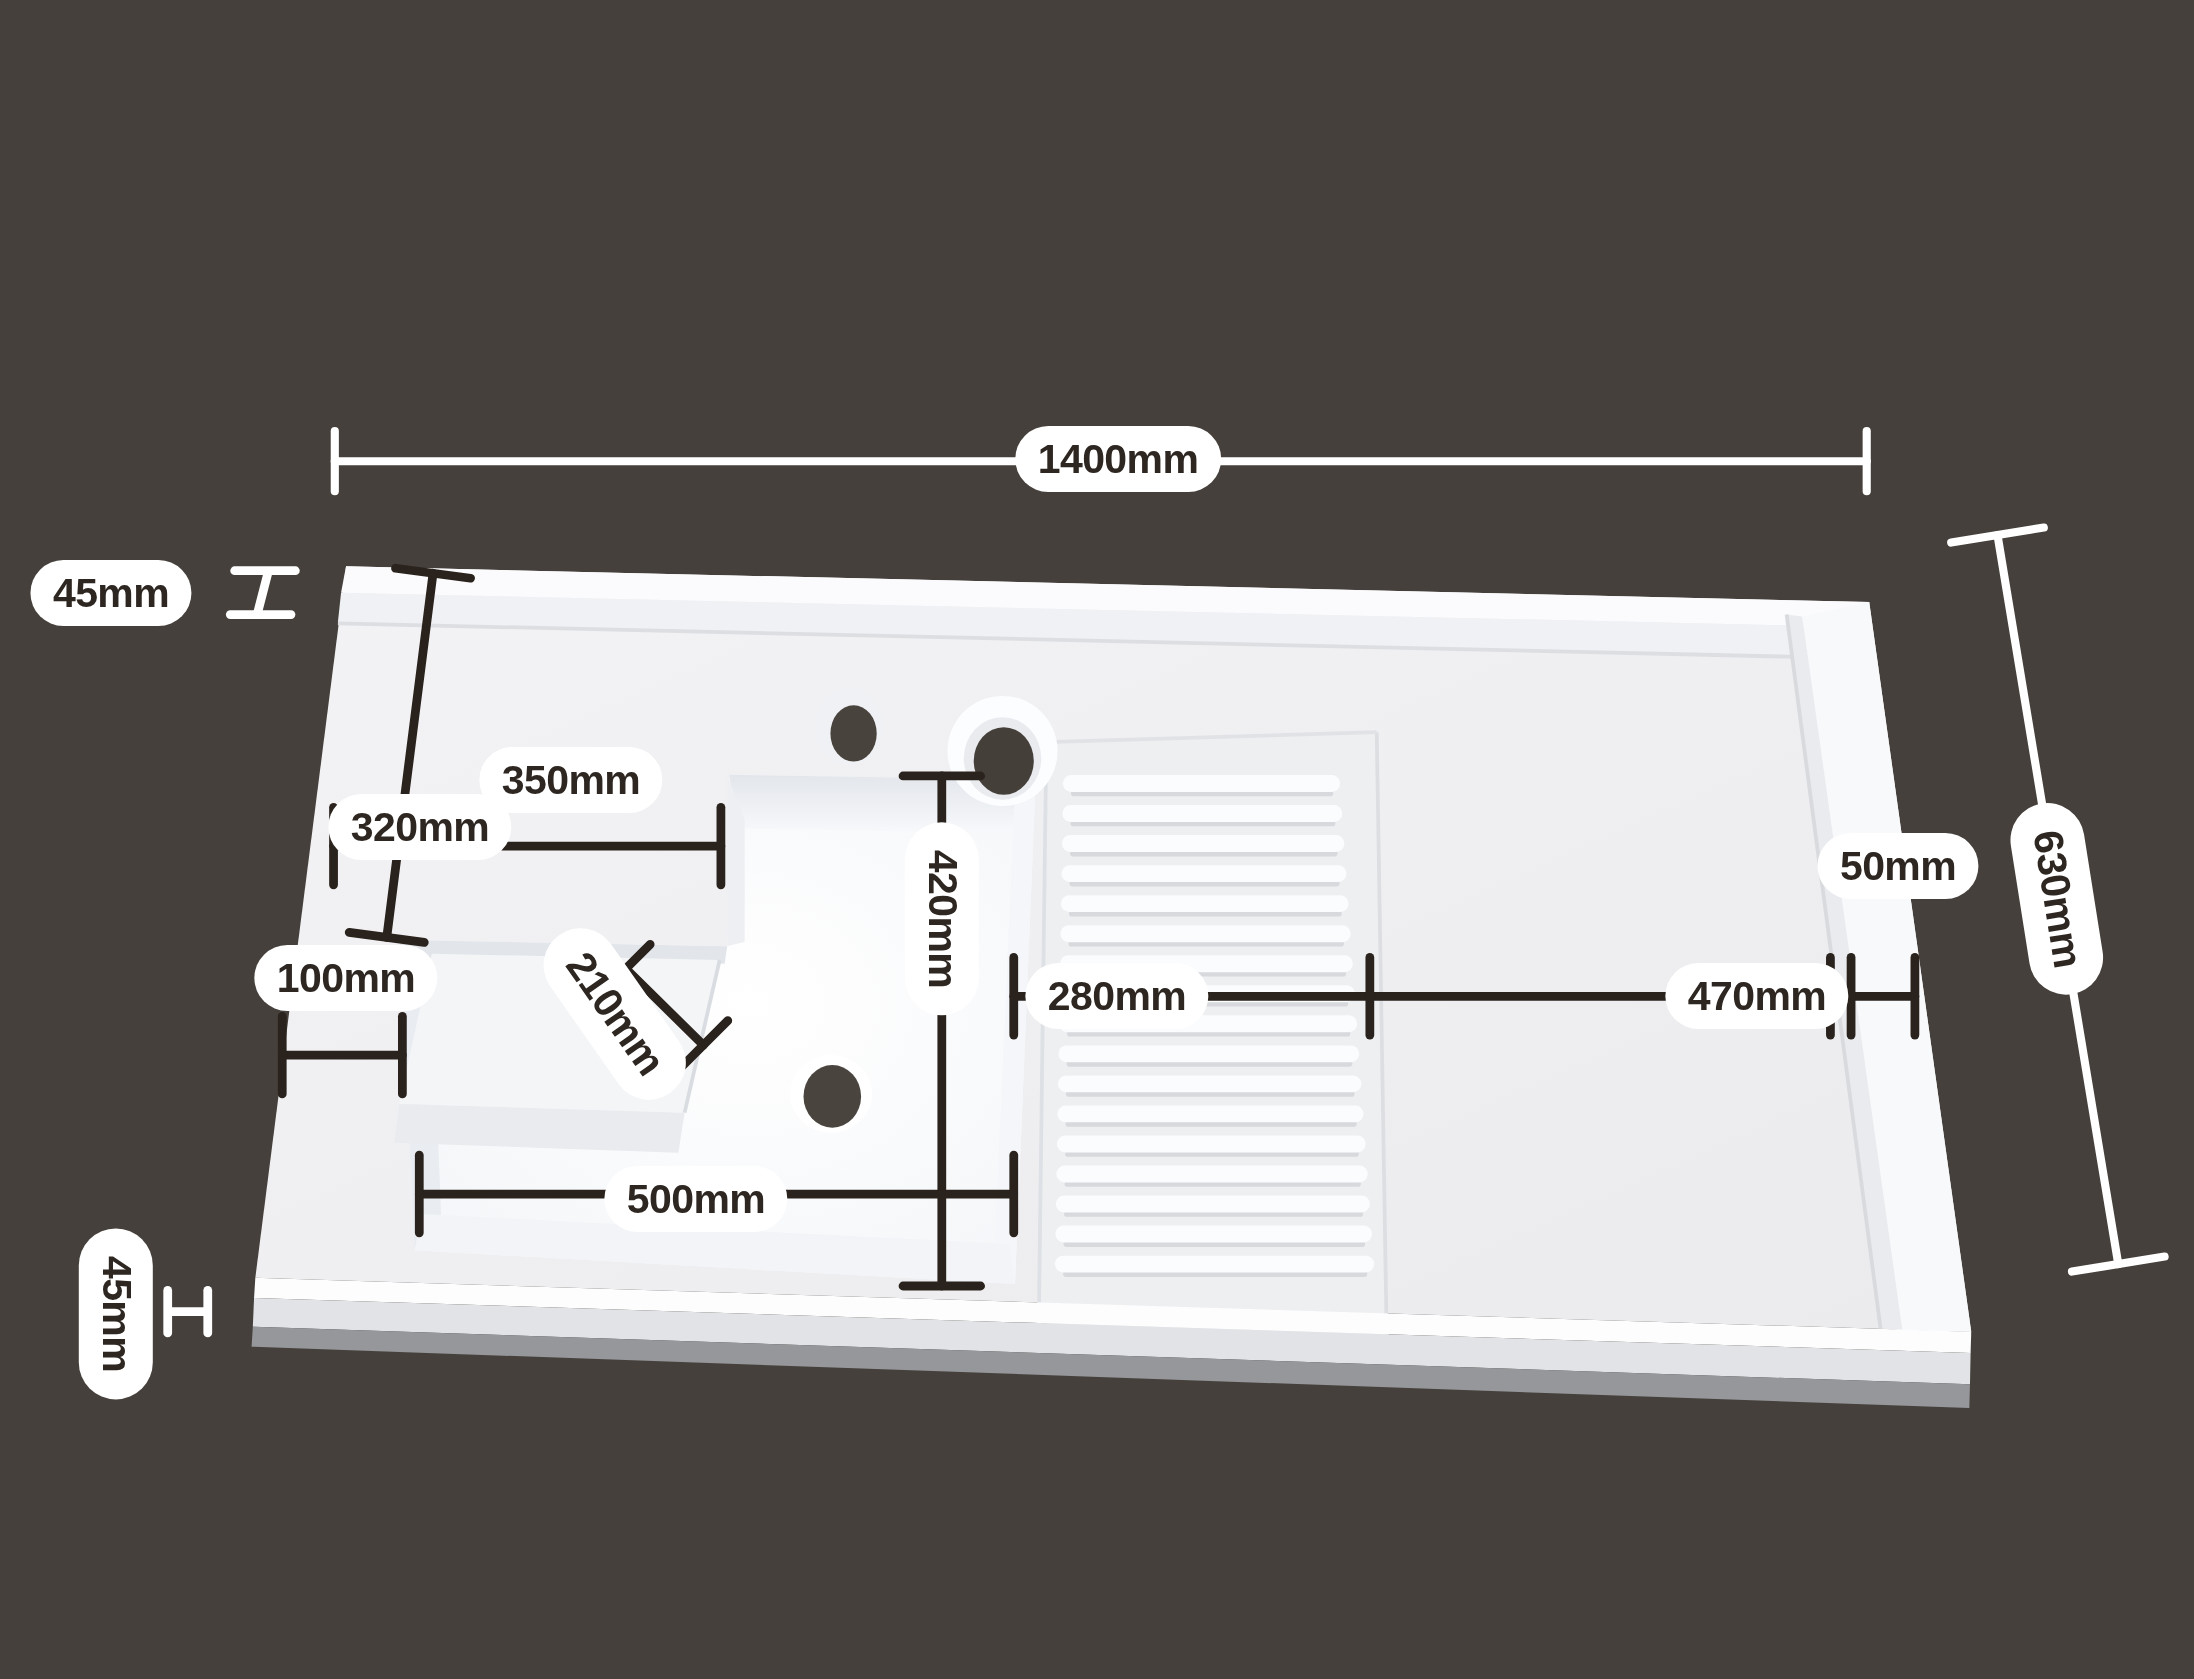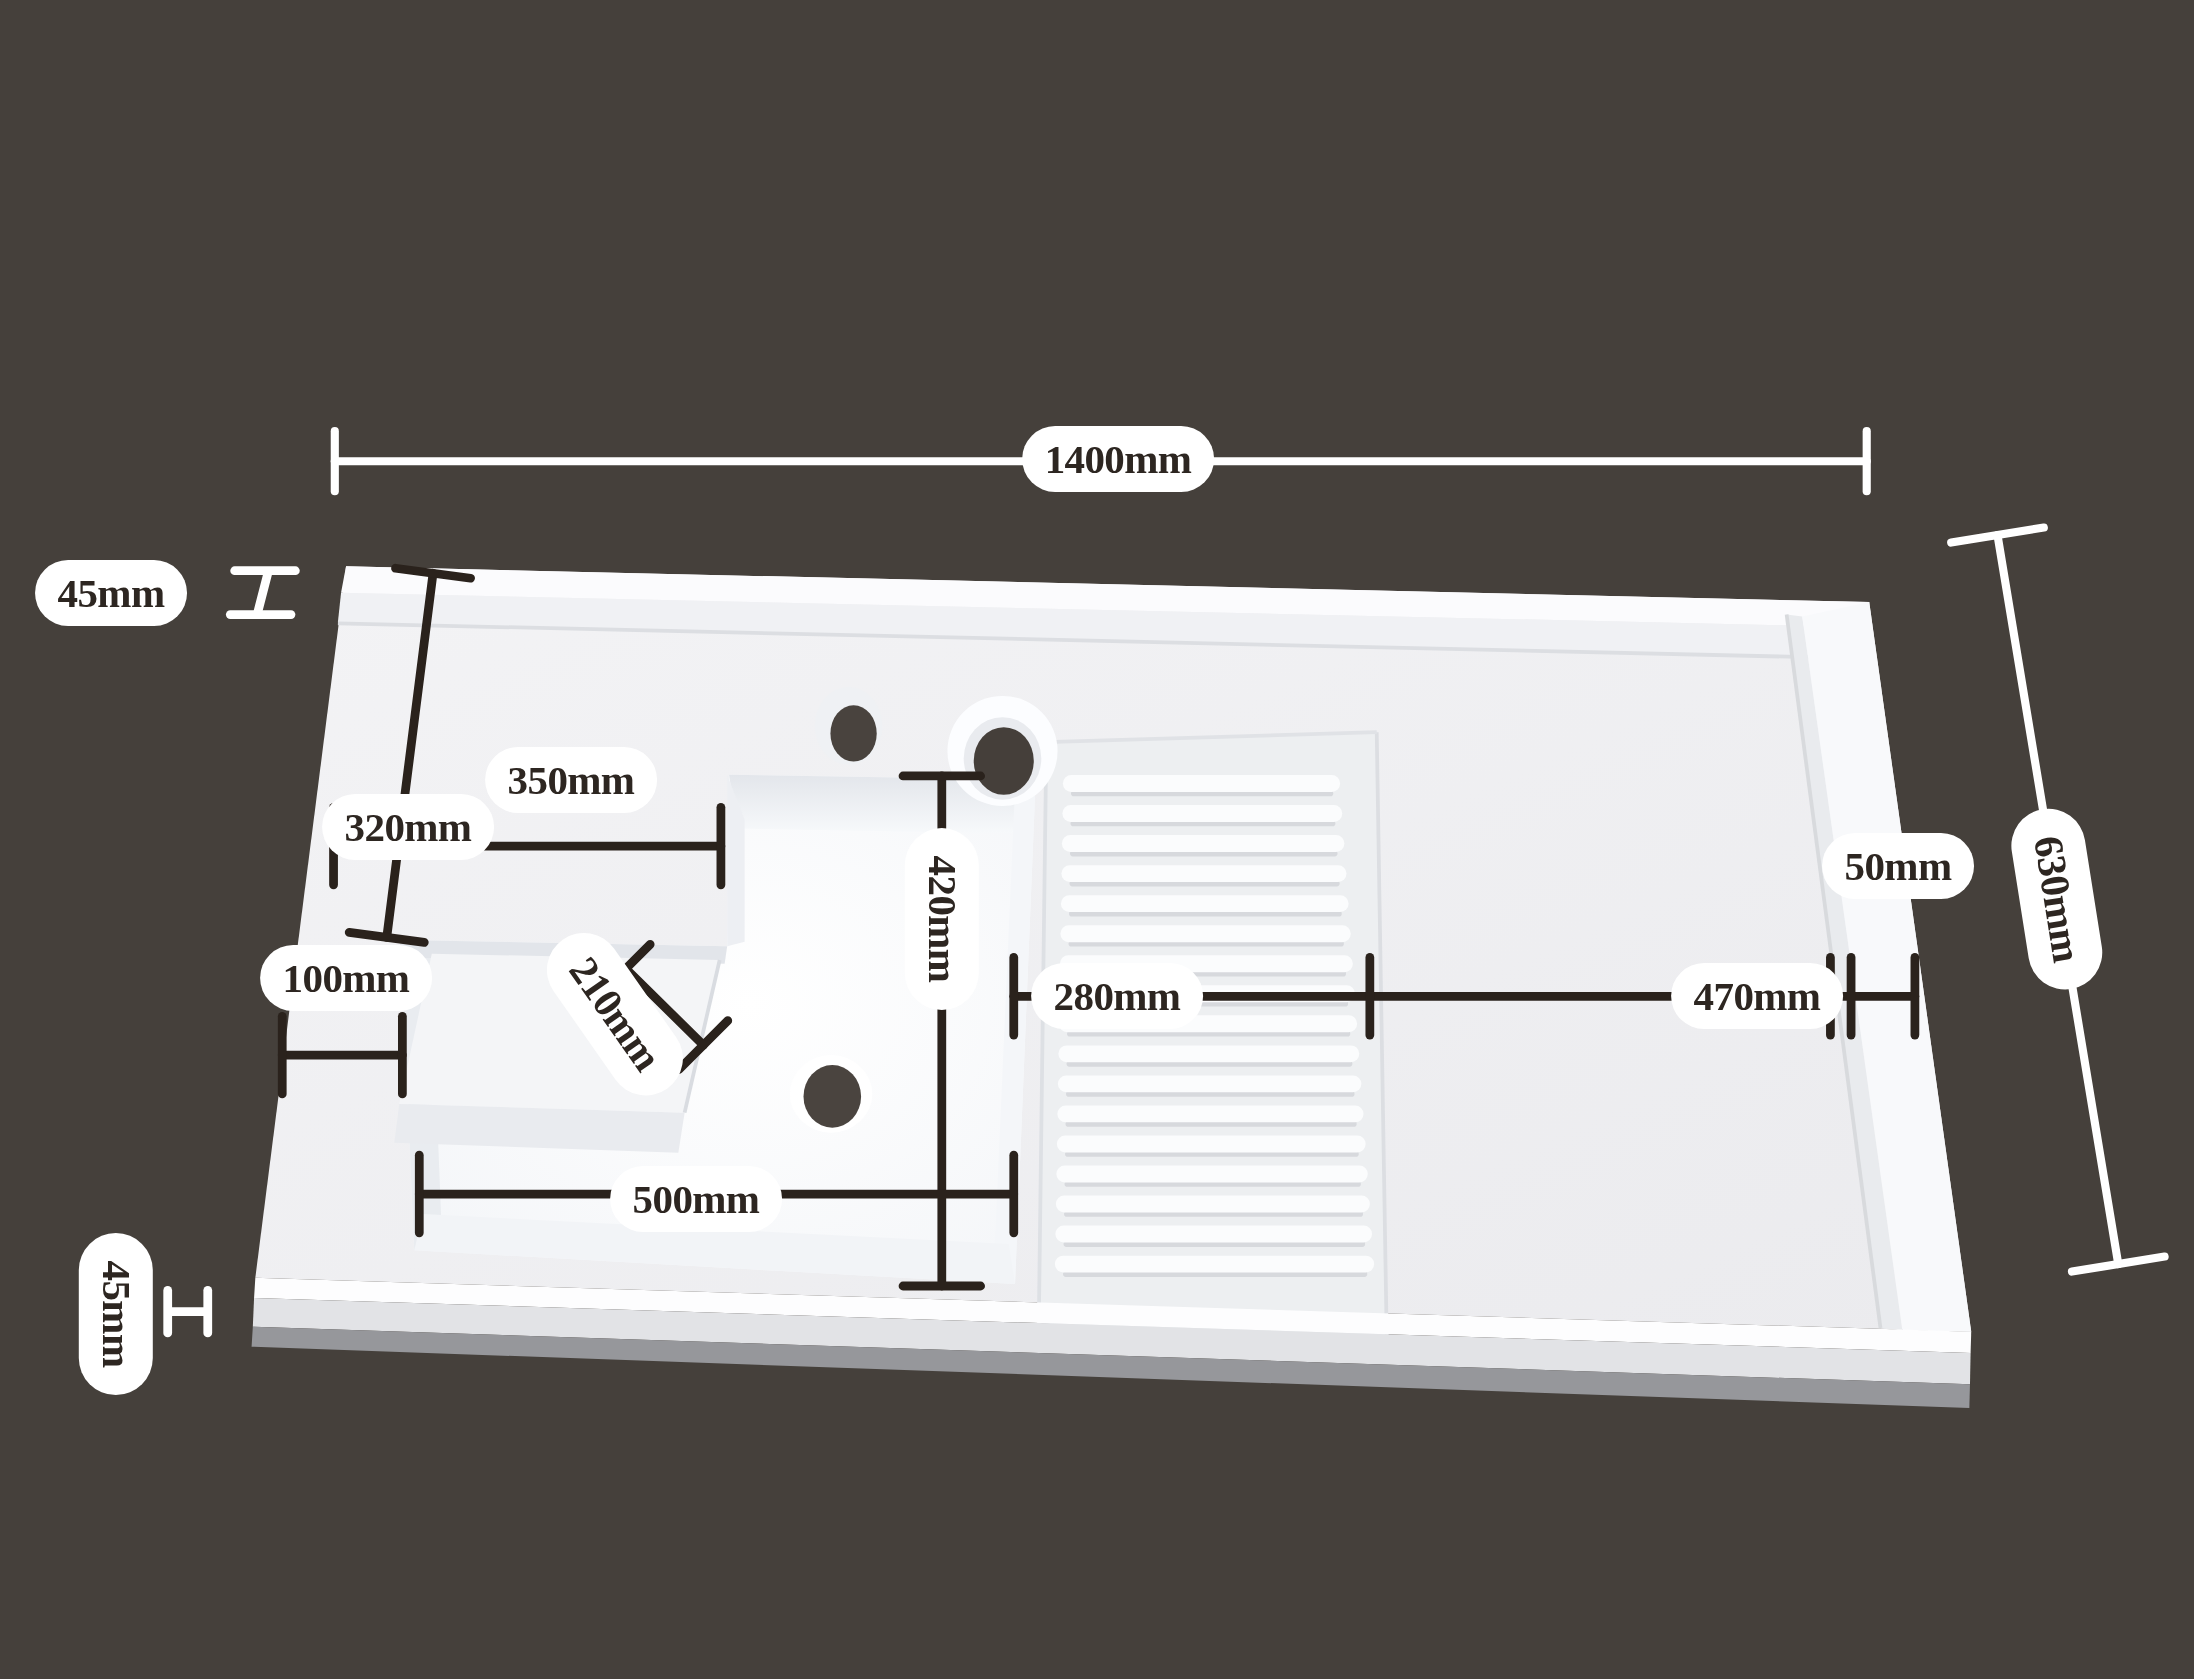--- a/index.html
+++ b/index.html
@@ -4,21 +4,21 @@
 <style>
   :root{
     --bg:#45403b;
     --pill-bg:#ffffff;
     --pill-text:#2d2621;
     --line-dark:#2a221c;
     --line-light:#ffffff;
   }
   html,body{margin:0;padding:0;background:var(--bg);}
   .stage{position:relative;width:2194px;height:1636px;background:var(--bg);overflow:hidden;
-         font-family:Liberation Serif, serif;}
+         font-family:Liberation Sans, sans-serif;}
   .stage svg{position:absolute;left:0;top:0;}
   .dim{stroke:var(--line-dark);stroke-width:14;stroke-linecap:round;fill:none;}
   .dimw{stroke:var(--line-light);stroke-width:13;stroke-linecap:round;fill:none;}
   .icon{stroke:var(--line-light);stroke-width:14;stroke-linecap:round;fill:none;}
   .pill{position:absolute;background:var(--pill-bg);color:var(--pill-text);
         font-weight:700;font-size:41px;line-height:1;letter-spacing:-0.6px;white-space:nowrap;
         padding:12.5px 22.5px;border-radius:36px;transform:translate(-50%,-50%);}
   .capsule{padding:16.3px 27.5px;border-radius:50px;}
   .rot90{transform:translate(-50%,-50%) rotate(90deg);}
   .rot81{transform:translate(-50%,-50%) rotate(81deg);}
@@ -172,21 +172,21 @@
     <g class="icon">
       <path d="M268 2062 V2130"></path>
       <path d="M332 2062 V2130"></path>
       <path d="M270 2096 H330"></path>
     </g>
   </svg>
 
   <div class="pill" style="left:1118px;top:459px">1400mm</div>
   <div class="pill" style="left:111px;top:593px">45mm</div>
   <div class="pill" style="left:571px;top:780px">350mm</div>
-  <div class="pill" style="left:408px;top:827px">320mm</div>
+  <div class="pill" style="left:420px;top:827px">320mm</div>
   <div class="pill" style="left:346px;top:978px">100mm</div>
   <div class="pill capsule rot55" style="left:615px;top:1014px">210mm</div>
   <div class="pill capsule rot90" style="left:942px;top:919px">420mm</div>
   <div class="pill" style="left:696px;top:1199px">500mm</div>
   <div class="pill" style="left:1117px;top:996px">280mm</div>
   <div class="pill" style="left:1757px;top:996px">470mm</div>
   <div class="pill" style="left:1898px;top:866px">50mm</div>
   <div class="pill capsule rot81" style="left:2057px;top:899px">630mm</div>
   <div class="pill capsule rot90" style="left:116px;top:1314px">45mm</div>
 

